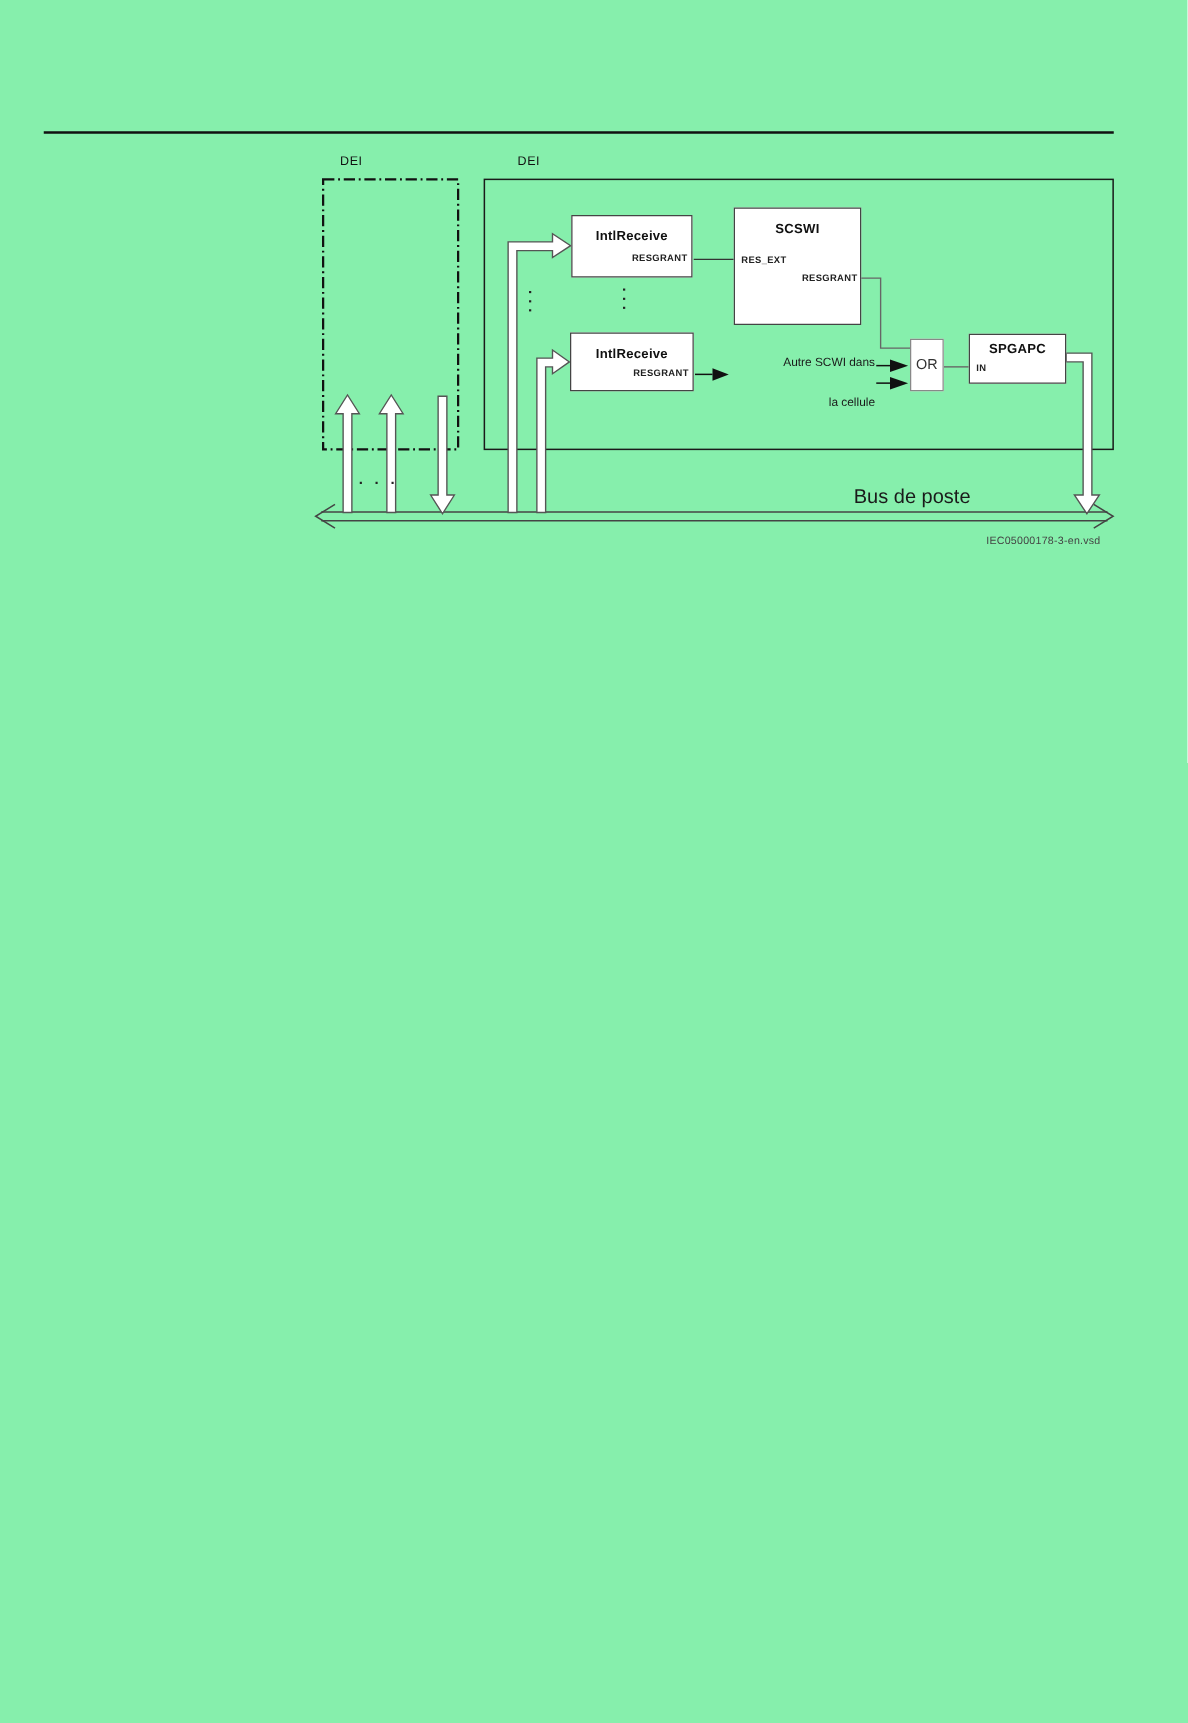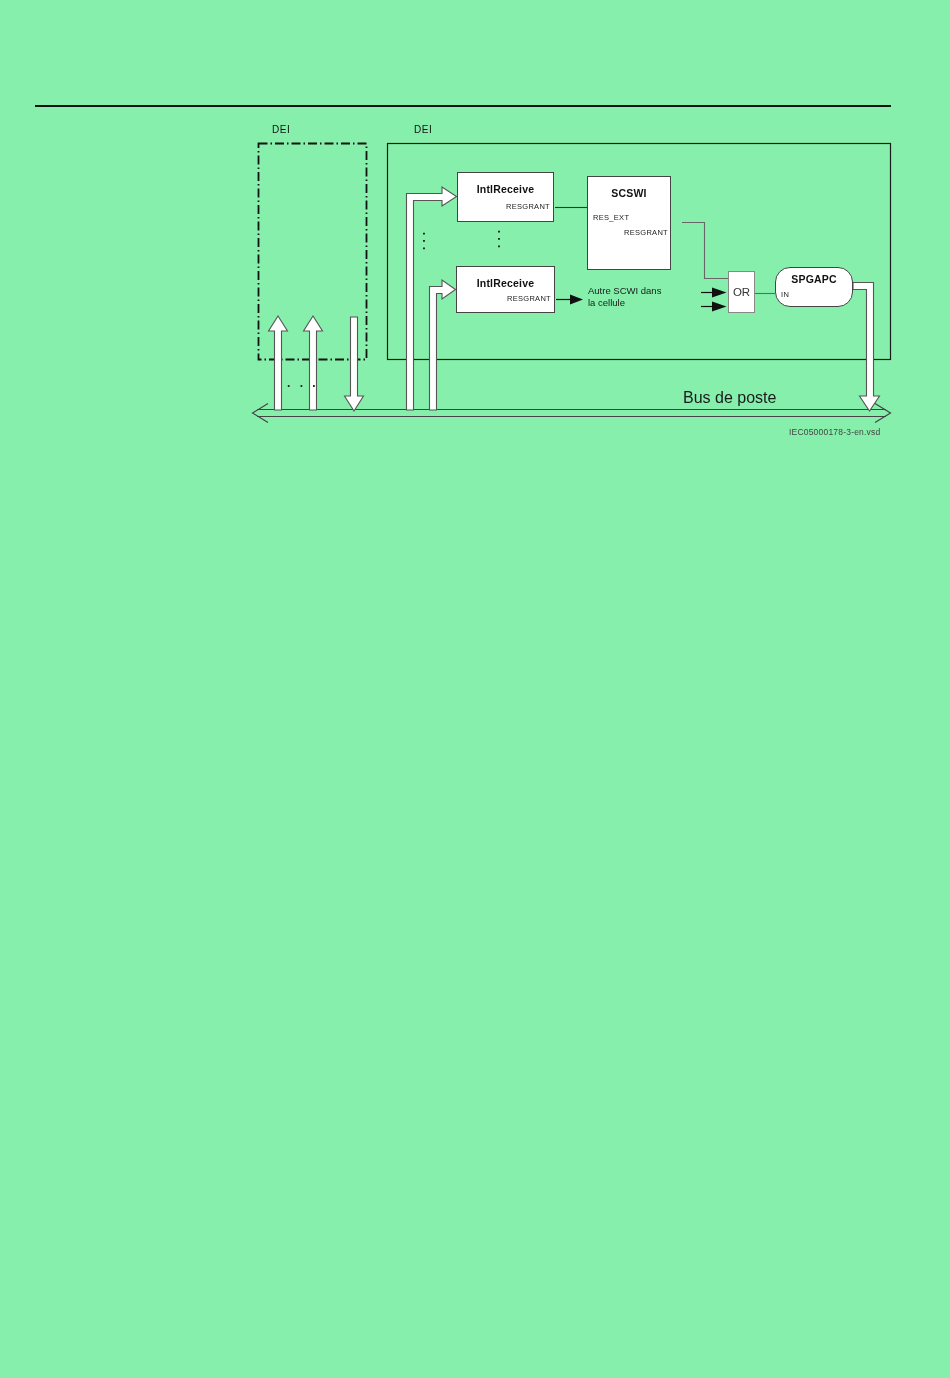--- a/index.html
+++ b/index.html
@@ -11,26 +11,26 @@
   #header-rule{left:35px;top:105px;width:856px;height:2px;background:#111;}
   #diagram-svg{left:0;top:0;width:950px;height:1378px;}
   .ied-label{font-size:10px;letter-spacing:0.5px;color:#111;}
   .fblock{
     position:absolute;background:#fff;border:1px solid #444;box-sizing:border-box;
   }
   .fblock .title{
     display:block;text-align:center;font-weight:bold;font-size:10.5px;margin-top:10px;
     letter-spacing:0.2px;color:#111;
   }
-  .port{position:absolute;font-size:7.5px;color:#222;letter-spacing:0.3px;white-space:nowrap;}
+  .port{position:absolute;font-size:7.5px;color:#222;letter-spacing:0.3px;white-space:nowrap;font-weight:bold;}
   #block-or{border-color:#888;}
   #block-or .or-label{
     display:block;width:100%;text-align:center;line-height:40px;font-size:11.5px;color:#333;
   }
-  #other-scswi{left:588px;top:285px;width:112px;text-align:left;font-size:9.5px;line-height:12px;color:#1a1a1a;}
+  #other-scswi{left:588px;top:285px;width:112px;text-align:right;font-size:9.5px;line-height:12px;color:#1a1a1a;}
   #bus-label{left:683px;top:389px;font-size:16px;color:#1a1a1a;}
   #diagram-caption{left:789px;top:427px;font-size:8.5px;color:#444;letter-spacing:0.2px;}
   .hdots{left:287px;top:376px;font-size:12px;font-weight:bold;letter-spacing:3px;color:#222;}
   .vdots{
     writing-mode:vertical-rl;font-size:12px;font-weight:bold;letter-spacing:4px;color:#222;
     line-height:6px;
   }
   #vdots-1{left:424px;top:232px;}
   #vdots-2{left:499px;top:230px;}
 </style>
@@ -87,38 +87,38 @@
   <div class="fblock" style="left:457px;top:172px;width:97px;height:50px;">
     <span class="title">IntlReceive</span>
     <span class="port" style="right:3px;top:29px;">RESGRANT</span>
   </div>
 
   <div class="fblock" style="left:456px;top:266px;width:99px;height:47px;">
     <span class="title">IntlReceive</span>
     <span class="port" style="right:3px;top:27px;">RESGRANT</span>
   </div>
 
-  <div class="fblock" style="left:587px;top:176px;width:84px;height:94px;">
+  <div class="fblock" style="left:587px;top:166px;width:102px;height:94px;">
     <span class="title">SCSWI</span>
     <span class="port" style="left:5px;top:36px;">RES_EXT</span>
     <span class="port" style="right:2px;top:51px;">RESGRANT</span>
   </div>
 
   <div class="fblock" id="block-or" style="left:728px;top:271px;width:27px;height:42px;">
     <span class="or-label">OR</span>
   </div>
 
-  <div class="fblock" style="left:775px;top:267px;width:78px;height:40px;border-radius:15px;">
+  <div class="fblock" style="left:775px;top:267px;width:78px;height:40px;">
     <span class="title" style="margin-top:5px;">SPGAPC</span>
     <span class="port" style="left:5px;top:22px;">IN</span>
   </div>
 
   <div id="other-scswi" class="abs">
     <span style="display:block;">Autre SCWI dans</span>
-    <span style="display:block;">la cellule</span>
+    <span style="display:block;margin-top:20px;">la cellule</span>
   </div>
 
   <div id="bus-label" class="abs">Bus de poste</div>
 
   <div class="abs hdots">. . .</div>
   <div id="vdots-1" class="abs vdots">...</div>
   <div id="vdots-2" class="abs vdots">...</div>
 
   <div id="diagram-caption" class="abs">IEC05000178-3-en.vsd</div>
 

